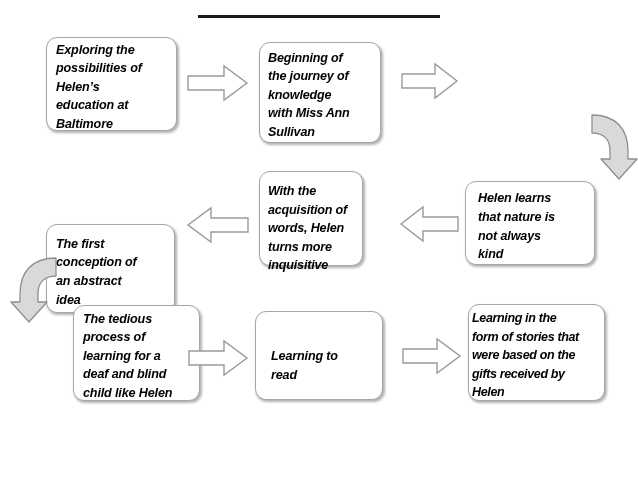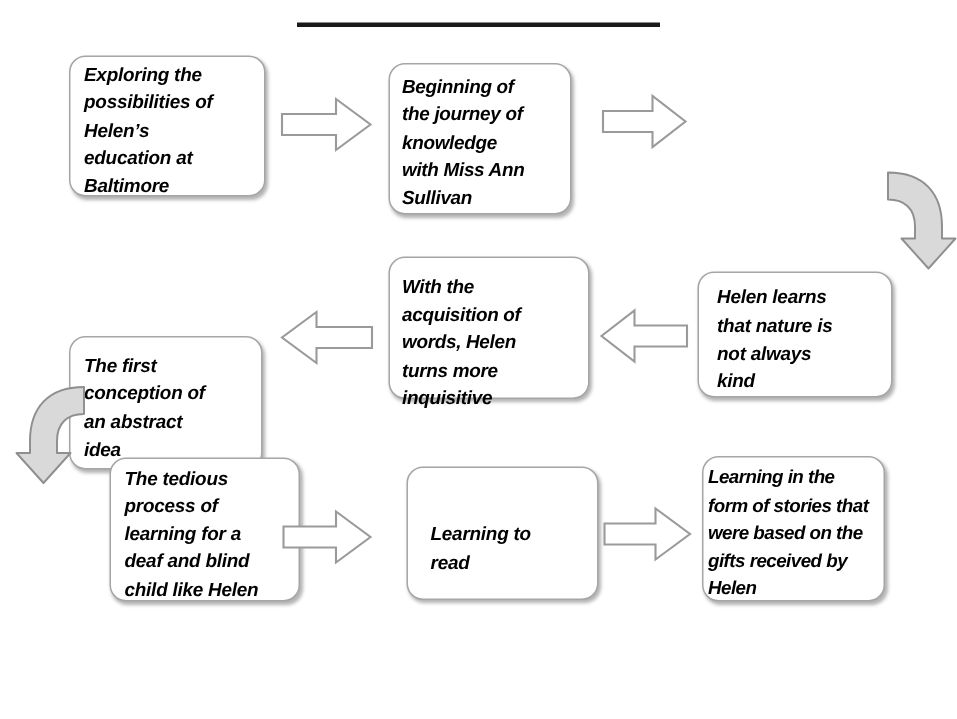--- a/index.html
+++ b/index.html
@@ -56,25 +56,25 @@
     white-space: pre-line;
     display: block;
     width: 100%;
   }
 
   
   #node-1  { left: 46px;  top: 37px;  width: 131px; height: 94px; padding: 6px 6px 0 9px; }
   #node-2  { left: 259px; top: 42px;  width: 122px; height: 101px; padding: 5px 4px 0 8px; }
   #node-3  { left: 466px; top: 30px;  width: 131px; height: 93px; padding: 16px 6px 0 12px; }
   #node-4  { left: 46px;  top: 176px; width: 129px; height: 89px; padding: 7px 6px 0 9px; margin-top: 48px; }
-  #node-5  { left: 259px; top: 171px; width: 134px; height: 95px; padding: 20px 4px 0 8px; }
+  #node-5  { left: 259px; top: 171px; width: 104px; height: 95px; padding: 20px 4px 0 8px; }
   #node-6  { left: 465px; top: 181px; width: 130px; height: 84px; padding: 7px 6px 0 12px; }
   #node-7  { left: 46px;  top: 305px; width: 127px; height: 96px; padding: 6px 4px 0 9px; margin-left: 27px; }
-  #node-8  { left: 271px; top: 311px; width: 128px; height: 89px; padding: 21px 6px 0 15px; }
-  #node-9  { left: 468px; top: 304px; width: 122px; height: 97px; padding: 6px 2px 0 3px; }
+  #node-8  { left: 255px; top: 311px; width: 128px; height: 89px; padding: 21px 6px 0 15px; }
+  #node-9  { left: 468px; top: 304px; width: 137px; height: 97px; padding: 6px 2px 0 3px; }
 
   #node-9 .txt { letter-spacing: -0.35px; font-size: 12.5px; }
   #node-2 .txt { letter-spacing: -0.2px; }
   #node-5 .txt { letter-spacing: -0.2px; }
 
   
   .arrow {
     position: absolute;
   }
   .arrow svg { display: block; overflow: visible; }

